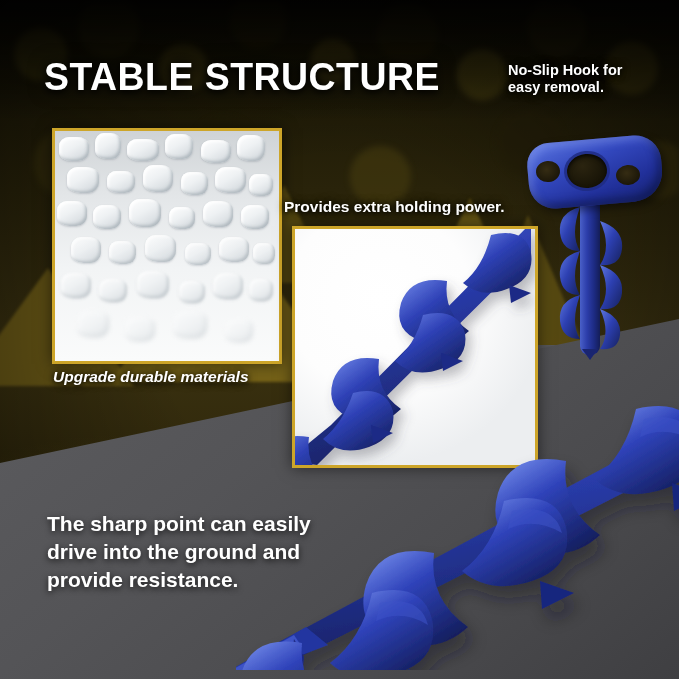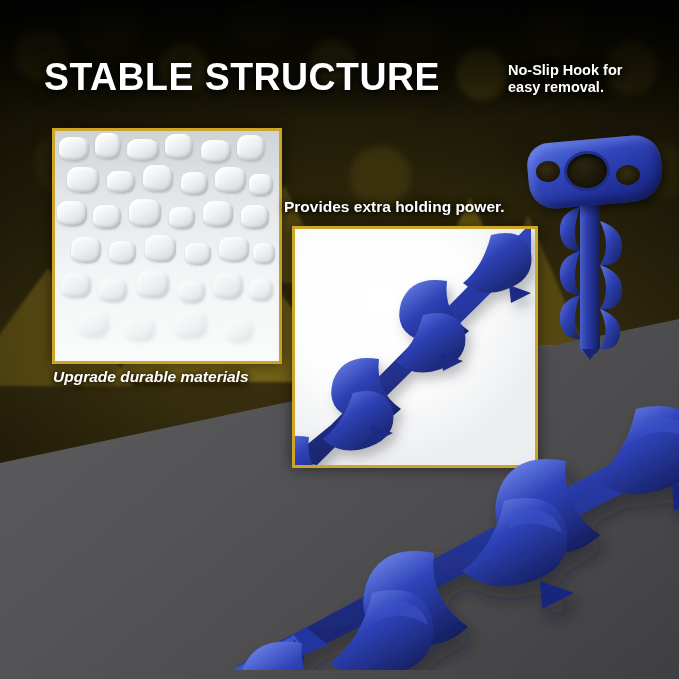--- a/index.html
+++ b/index.html
@@ -255,20 +255,21 @@
           <g fill="#1c2a86">
             <path d="M214 56 l22 8 l-20 10 z"></path>
             <path d="M146 124 l22 8 l-20 10 z"></path>
             <path d="M76 196 l22 8 l-20 10 z"></path>
           </g>
         </g>
       </svg>
     </div>
   </div>
 
+  <div class="callout callout-sharp">The sharp point can easily drive into the ground and provide resistance.</div>
 
   <div class="big-auger">
     <svg width="470" height="275" viewBox="0 0 470 275">
       <defs>
         <linearGradient id="gsh3" x1="0" y1="0" x2="0.35" y2="1">
           <stop offset="0%" stop-color="#5c74dc"></stop>
           <stop offset="42%" stop-color="#2b3eb0"></stop>
           <stop offset="100%" stop-color="#141e5c"></stop>
         </linearGradient>
         <linearGradient id="gfl3" x1="0.15" y1="0" x2="0.85" y2="1">

